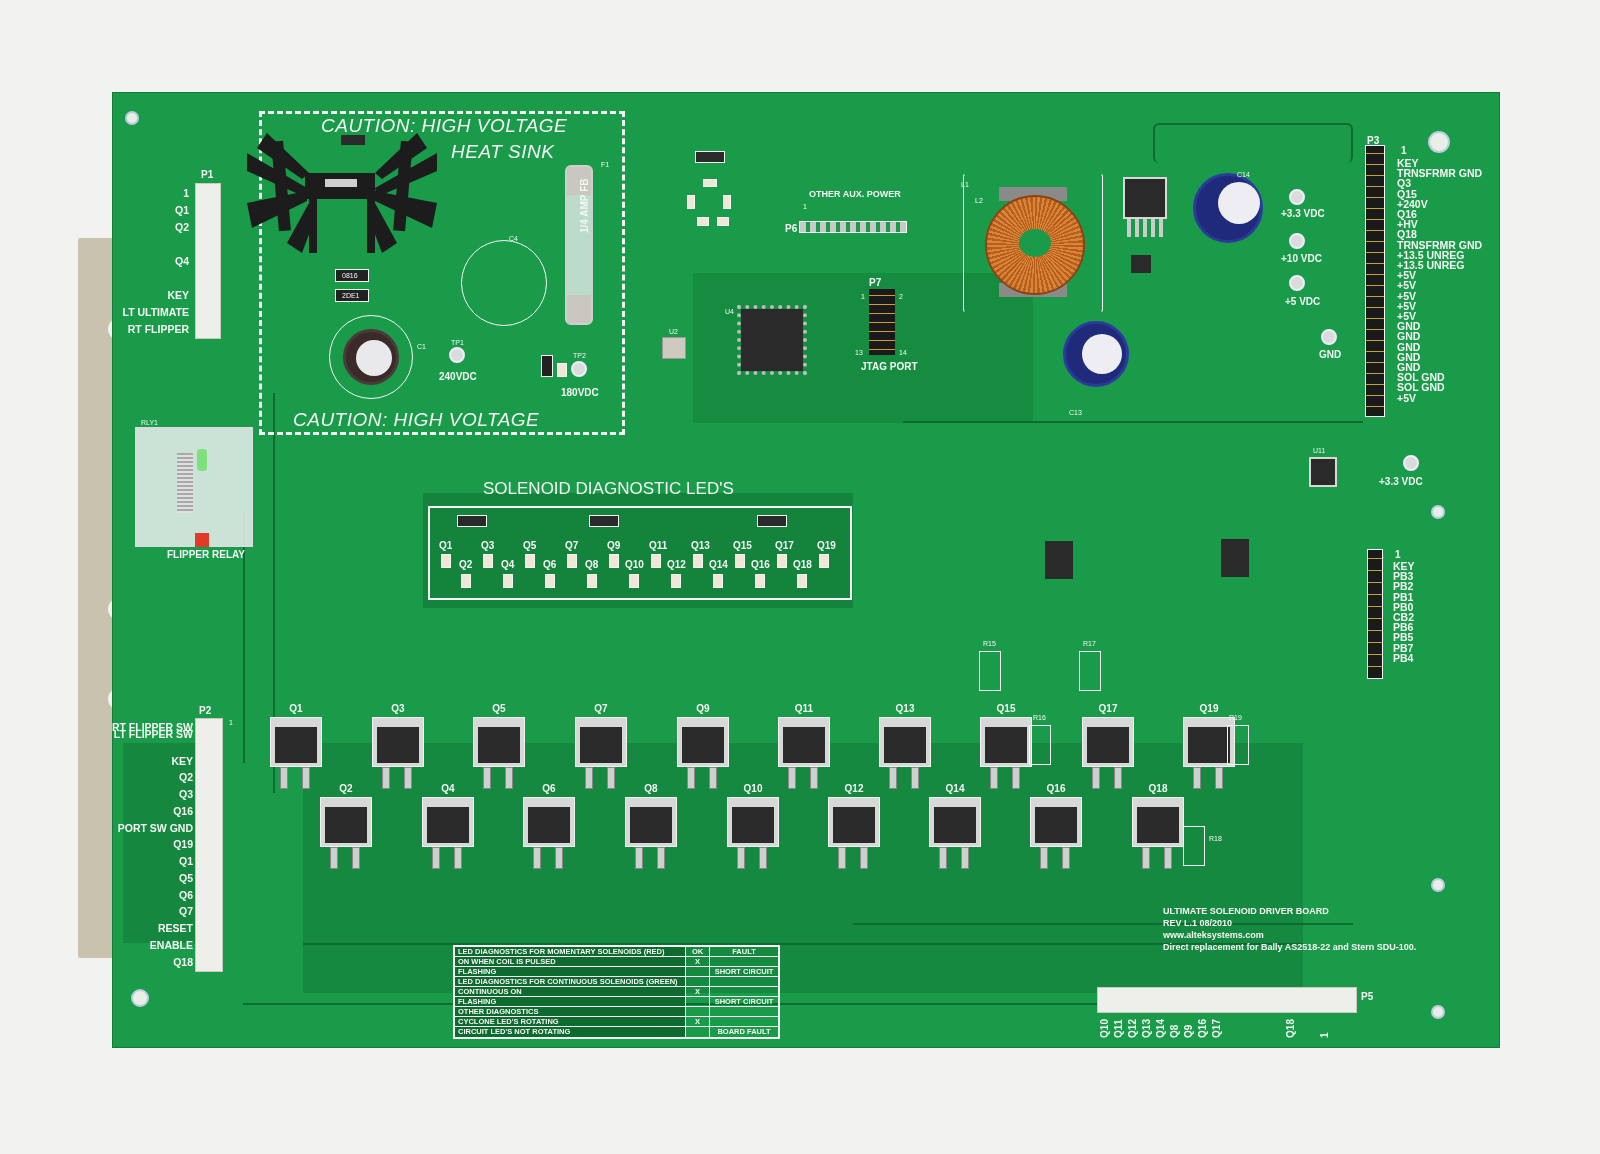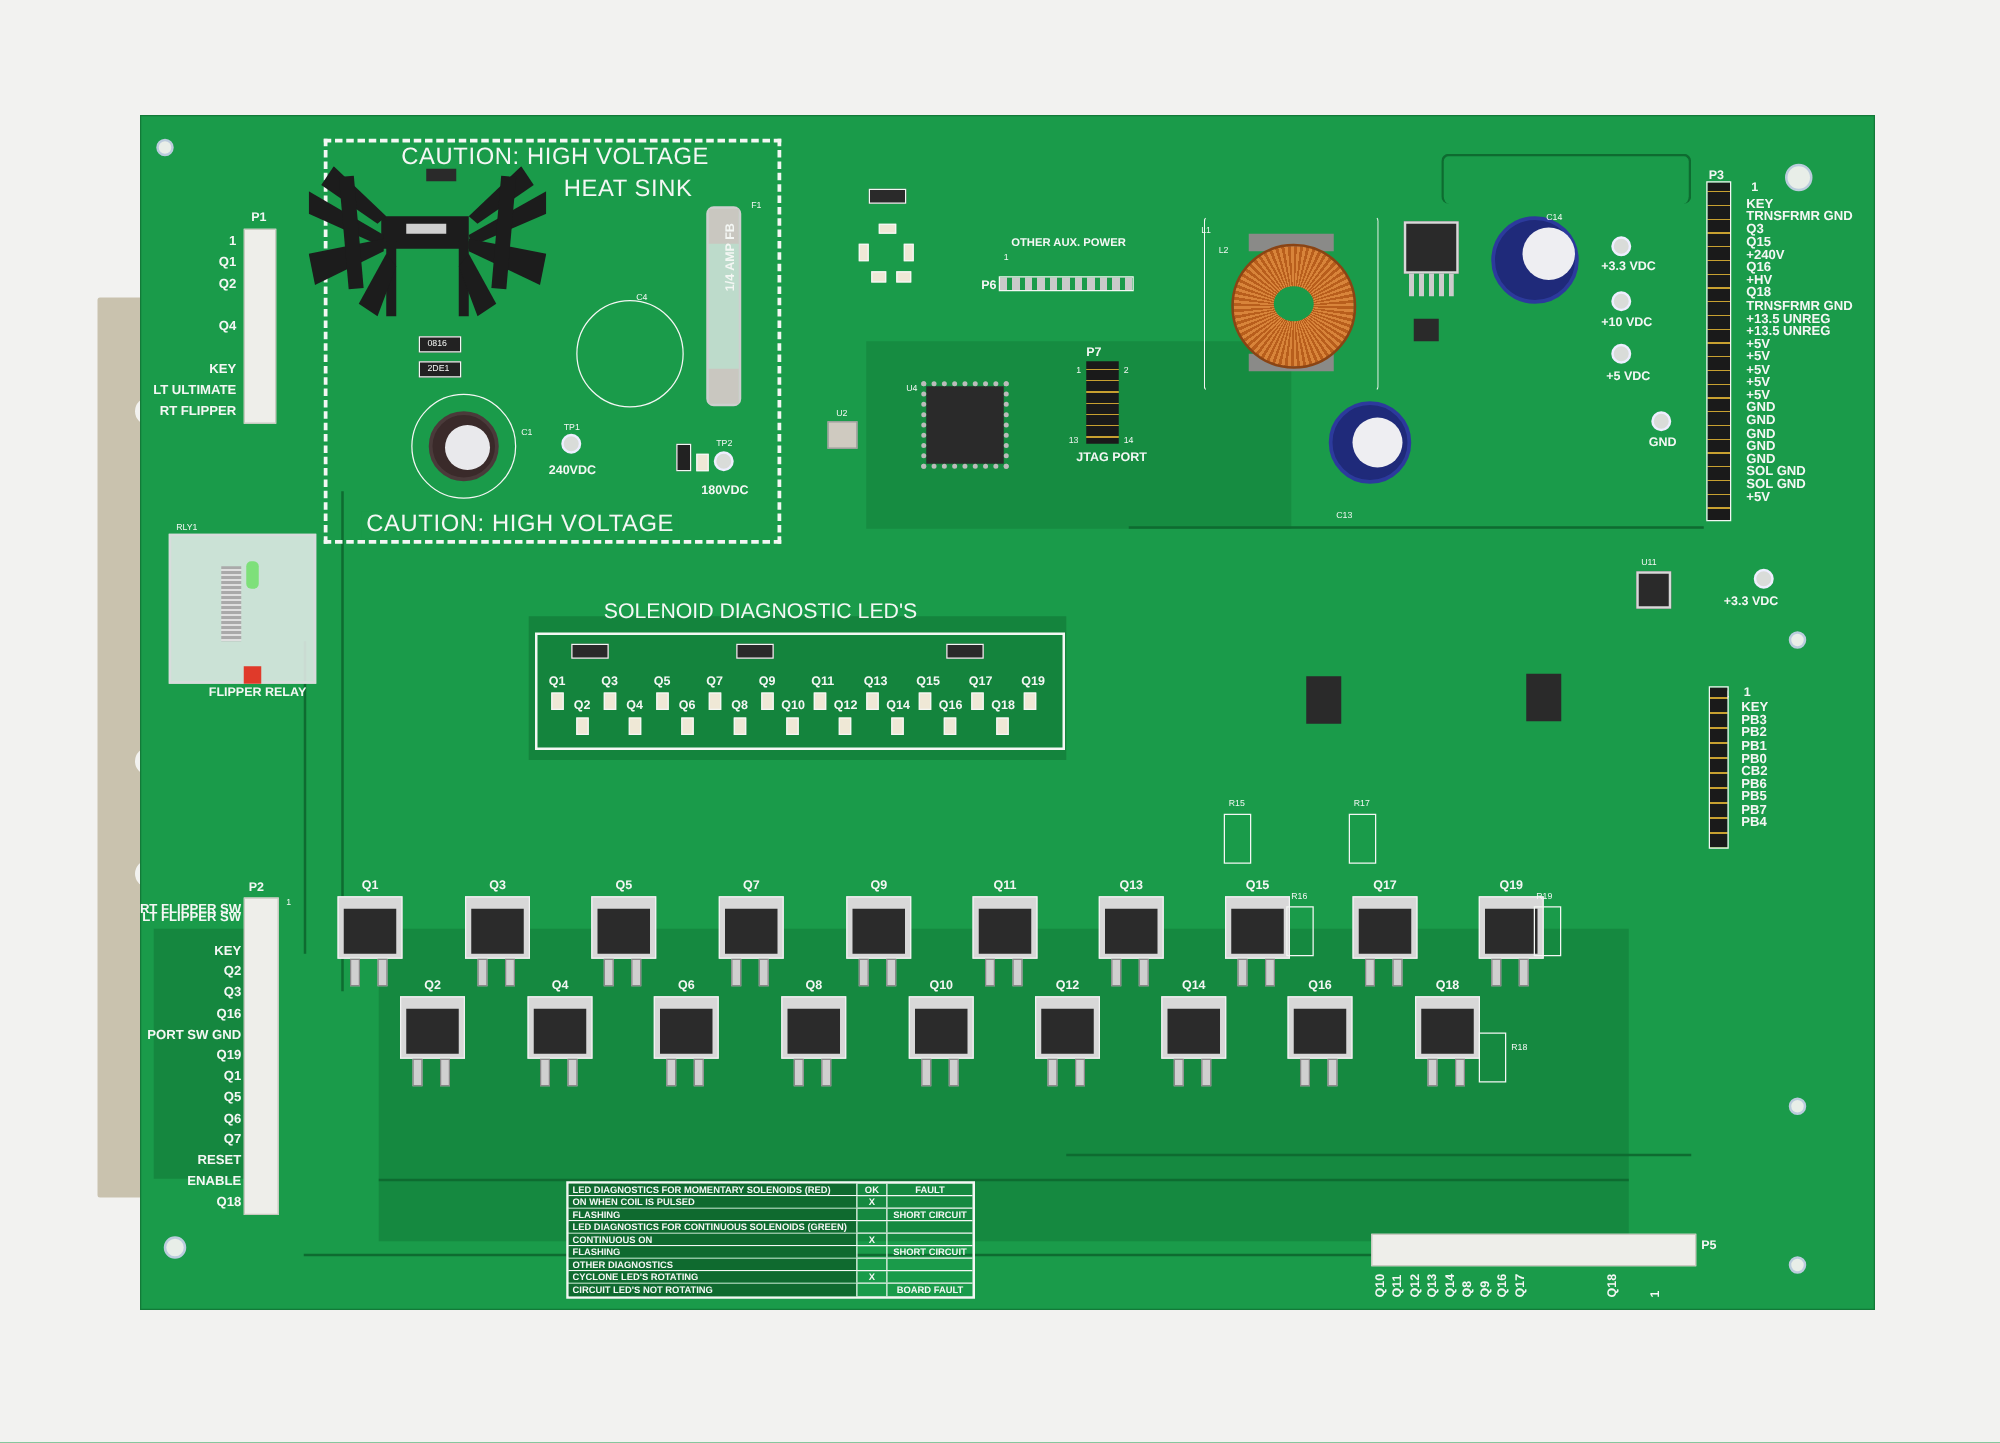--- a/index.html
+++ b/index.html
@@ -4,21 +4,21 @@
 <style>
   * { box-sizing: border-box; margin: 0; padding: 0; }
   body { width: 1600px; height: 1154px; background: #f2f2f0; position: relative; overflow: hidden; font-family: "Liberation Sans", sans-serif; }
   .abs { position: absolute; }
   .bracket { position: absolute; left: 78px; top: 238px; width: 60px; height: 720px; background: #c9c2ae; border-radius: 2px; }
   .bracket .hole { position: absolute; left: 30px; width: 22px; height: 22px; border-radius: 50%; background: #f2f2f0; }
   .board { position: absolute; left: 112px; top: 92px; width: 1388px; height: 956px; background: #1a9b4a; border: 1px solid #137a38; }
   .trace { position: absolute; border: 2px solid #0e6b30; }
   .pour { position: absolute; background: #127a38; }
   .silk { color: #f4f7f4; position: absolute; white-space: nowrap; }
-  .silk-lg { font-size: 19px; letter-spacing: 0.5px; }
+  .silk-lg { font-size: 19px; letter-spacing: 0.5px; font-style: italic; }
   .silk-sm { font-size: 10px; font-weight: bold; }
   .silk-xs { font-size: 7px; }
   .silk-box { position: absolute; border: 2px solid #f4f7f4; }
   .dashed-box { position: absolute; border: 3px dashed #f4f7f4; }
   .mount-hole { position: absolute; width: 14px; height: 14px; border-radius: 50%; background: #e8eee8; border: 2px solid #bcd; }
   .header-conn { position: absolute; background: #eeeeea; border: 1px solid #c9c9c0; }
   .pinstrip { position: absolute; background: #1e1e1e; }
   .mosfet { position: absolute; width: 52px; height: 50px; }
   .mosfet .tab { position: absolute; left: 0; top: 0; width: 52px; height: 50px; background: #d8d8d8; border: 1px solid #f2f2f2; }
   .mosfet .body { position: absolute; left: 5px; top: 10px; width: 42px; height: 36px; background: #2b2b2b; }
@@ -458,20 +458,26 @@
   <div class="silk silk-xs" style="left:870px;top:547px">R15</div>
   <div class="silk-box" style="left:966px;top:558px;width:22px;height:40px;border-width:1px"></div>
   <div class="silk silk-xs" style="left:970px;top:547px">R17</div>
   <div class="silk-box" style="left:916px;top:632px;width:22px;height:40px;border-width:1px"></div>
   <div class="silk silk-xs" style="left:920px;top:621px">R16</div>
   <div class="silk-box" style="left:1114px;top:632px;width:22px;height:40px;border-width:1px"></div>
   <div class="silk silk-xs" style="left:1116px;top:621px">R19</div>
   <div class="silk-box" style="left:1070px;top:733px;width:22px;height:40px;border-width:1px"></div>
   <div class="silk silk-xs" style="left:1096px;top:742px">R18</div>
 
+  <div class="silk" style="left:1050px;top:812px;font-size:9px;font-weight:bold;line-height:12px">
+    <div>ULTIMATE SOLENOID DRIVER BOARD</div>
+    <div>REV L.1   08/2010</div>
+    <div>www.alteksystems.com</div>
+    <div>Direct replacement for Bally AS2518-22 and Stern SDU-100.</div>
+  </div>
 
   <div class="header-conn" style="left:984px;top:894px;width:260px;height:26px"></div>
   <div class="silk silk-sm" style="left:1248px;top:898px">P5</div>
   <div class="silk silk-sm" style="left:980px;top:924px;display:flex;gap:6px;writing-mode:vertical-rl;transform:rotate(180deg);transform-origin:center;height:36px"></div>
   <div class="silk silk-sm" style="left:986px;top:926px;display:flex;gap:3px">
     <span style="writing-mode:vertical-rl;transform:rotate(180deg)">Q10</span>
     <span style="writing-mode:vertical-rl;transform:rotate(180deg)">Q11</span>
     <span style="writing-mode:vertical-rl;transform:rotate(180deg)">Q12</span>
     <span style="writing-mode:vertical-rl;transform:rotate(180deg)">Q13</span>
     <span style="writing-mode:vertical-rl;transform:rotate(180deg)">Q14</span>

